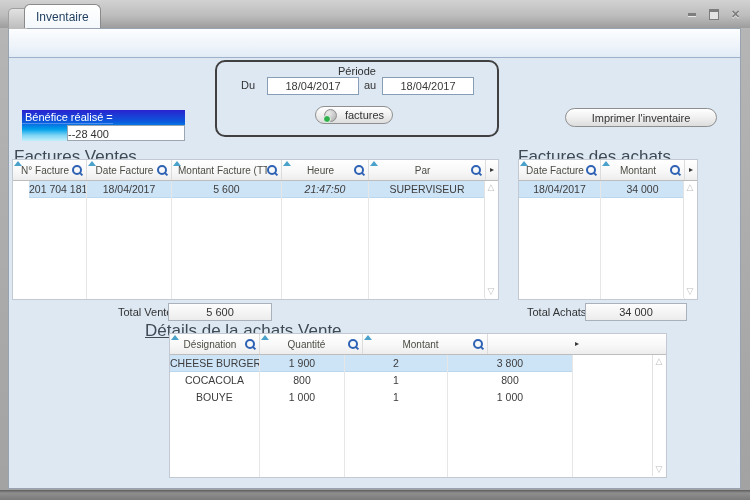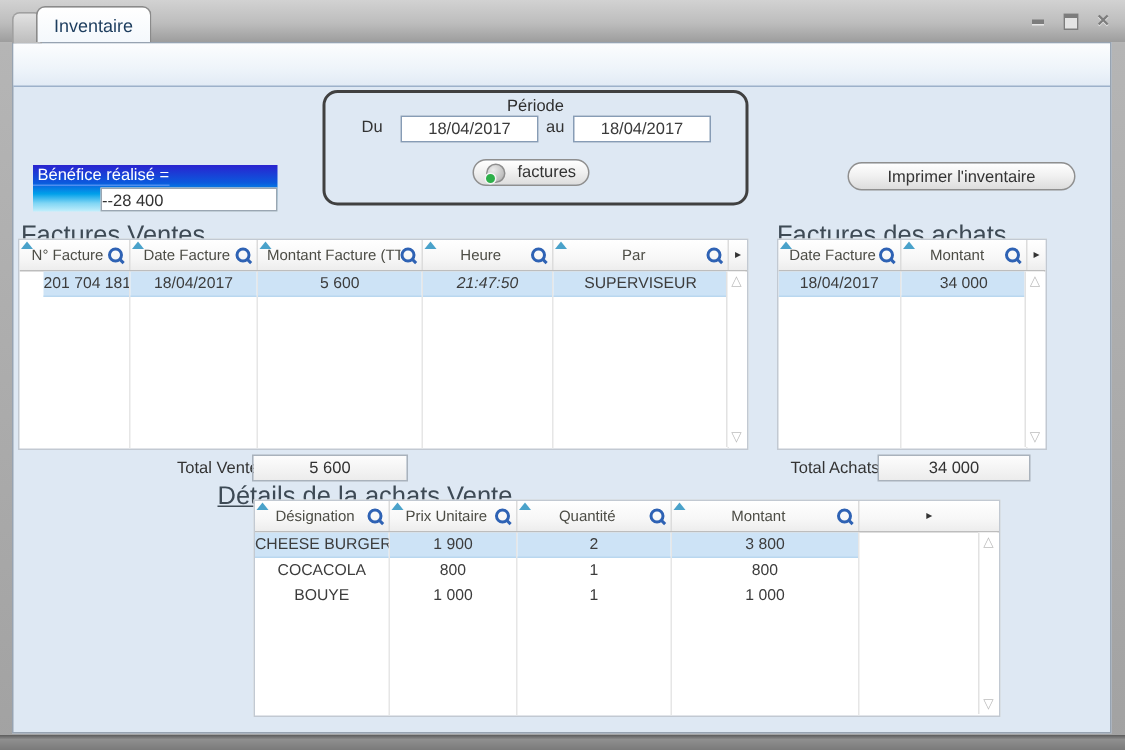--- a/index.html
+++ b/index.html
@@ -207,25 +207,20 @@
 <div class="sunkbox" style="left:585px;top:303px;width:102px;height:18px;line-height:17px;">34 000</div>
 
 <div class="sectlabel" style="left:145px;top:321px;">Détails de la achats Vente</div>
 <div class="table" style="left:145px;top:333px;width:498px;height:145px;margin-left:24px;">
     <div class="thead">
       <div class="hcell" style="width: 90px;">
         <span class="sorttri"></span>
         <span class="hlabel">Désignation</span>
         <span class="mag"></span>
       </div>
-      <div class="hcell" style="width: 85px;">
-        <span class="sorttri"></span>
-        <span class="hlabel">Prix Unitaire</span>
-        <span class="mag"></span>
-      </div>
       <div class="hcell" style="width: 103px;">
         <span class="sorttri"></span>
         <span class="hlabel">Quantité</span>
         <span class="mag"></span>
       </div>
       <div class="hcell" style="width: 125px;">
         <span class="sorttri"></span>
         <span class="hlabel">Montant</span>
         <span class="mag"></span>
       </div>

